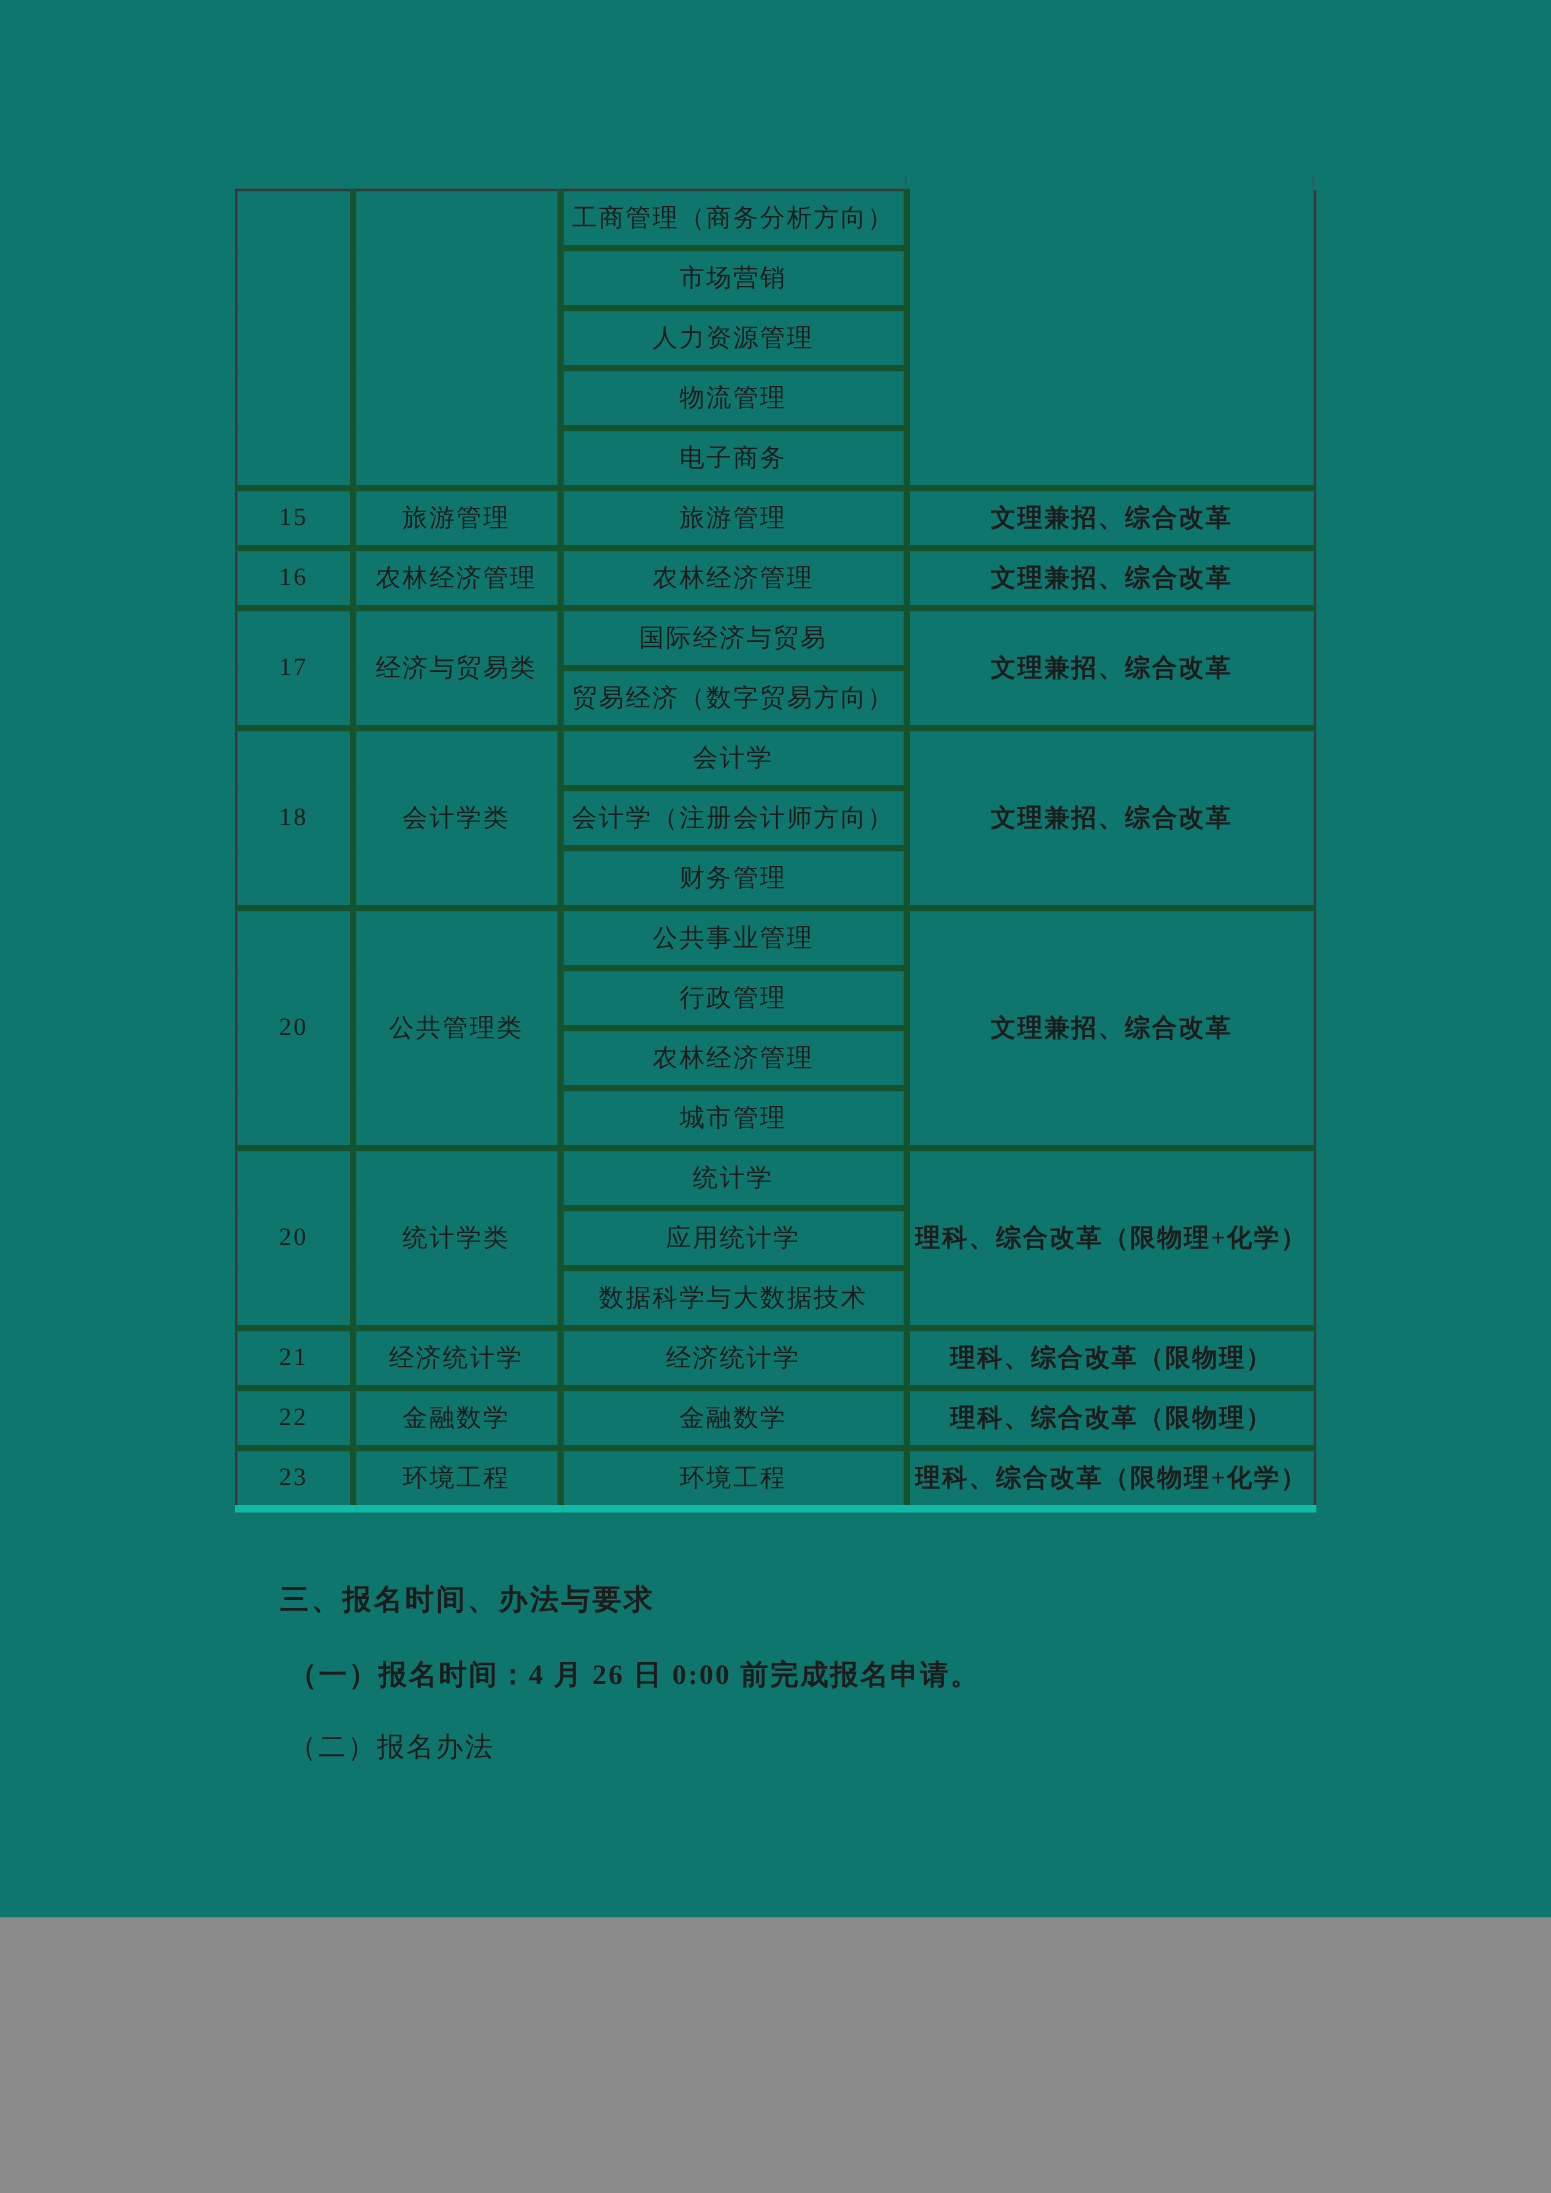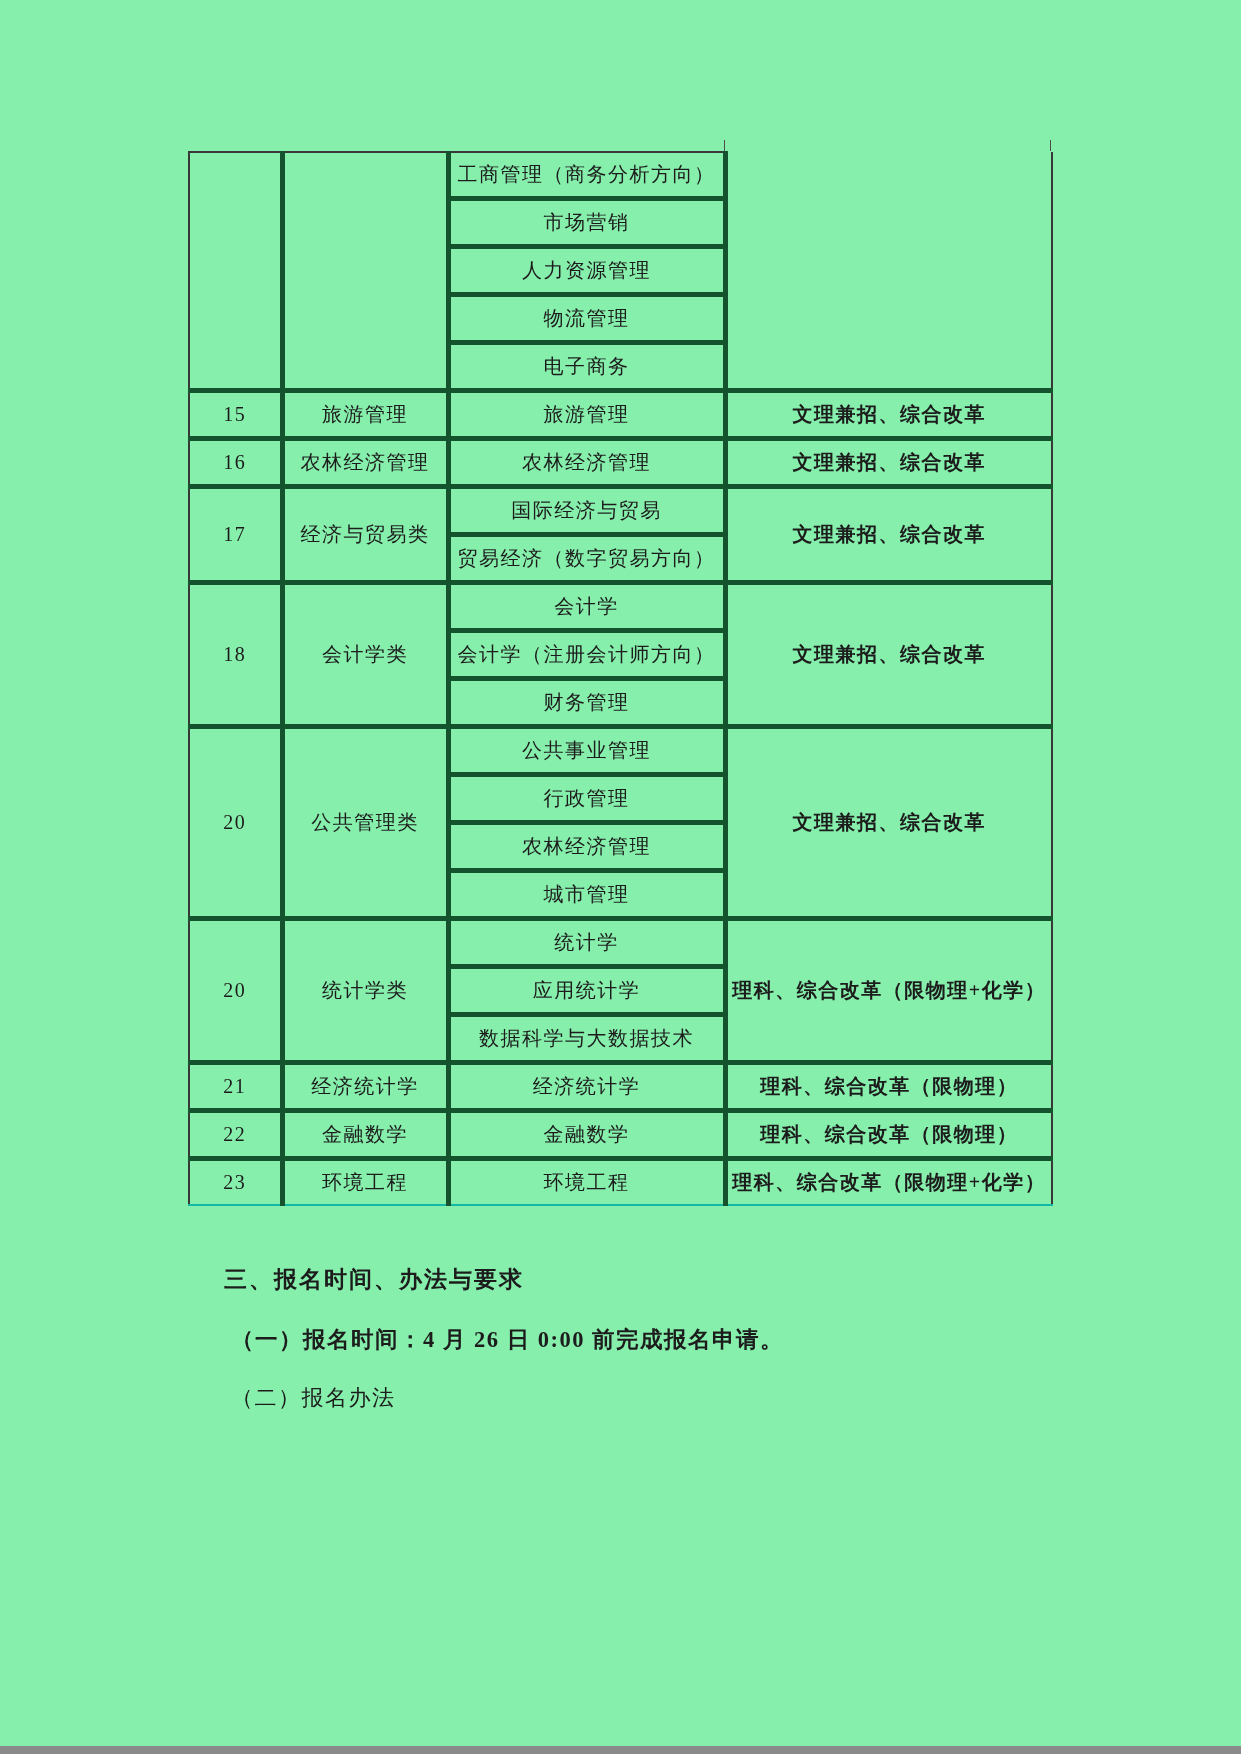--- a/index.html
+++ b/index.html
@@ -1,21 +1,21 @@
 <!DOCTYPE html>
 <html><head>
 <meta charset="utf-8">
 <style>
   html,body { margin:0; padding:0; background:#8a8a8a; }
   .page {
     position: relative;
     width: 1241px;
-    height: 1746px;
+    height: 1534px;
     margin: 0 auto;
-    background: #86efac;
+    background: #0f766e;
     font-family: "Liberation Serif", "DejaVu Serif", serif;
     color: #1c1c1c;
     overflow: hidden;
   }
 
   
   table.majors {
     position: absolute;
     left: 188px;
     top: 151px;
@@ -32,21 +32,21 @@
     font-size: 20px;
     letter-spacing: 1.5px;
     white-space: nowrap;
     color: #1c1c1c;
   }
   table.majors tr.group-start td { border-top: 2px solid #383838; margin-top: 20px; }
   table.majors tr.cont-first td  { border-top: 2px solid #383838; }
   table.majors tr.cont-first td.cell-track { border-top: none; }
   table.majors td.cell-seq   { border-left: 2px solid #383838; }
   table.majors td.cell-track { border-right: 2px solid #383838; font-weight: bold; }
-  table.majors tr:last-child td { border-bottom: 2px solid #14b8a6; }
+  table.majors tr:last-child td { border-bottom: 6px solid #14b8a6; }
 
   
   .stub {
     position: absolute;
     width: 1px;
     height: 11px;
     background: #4d4d4d;
   }
 
   

